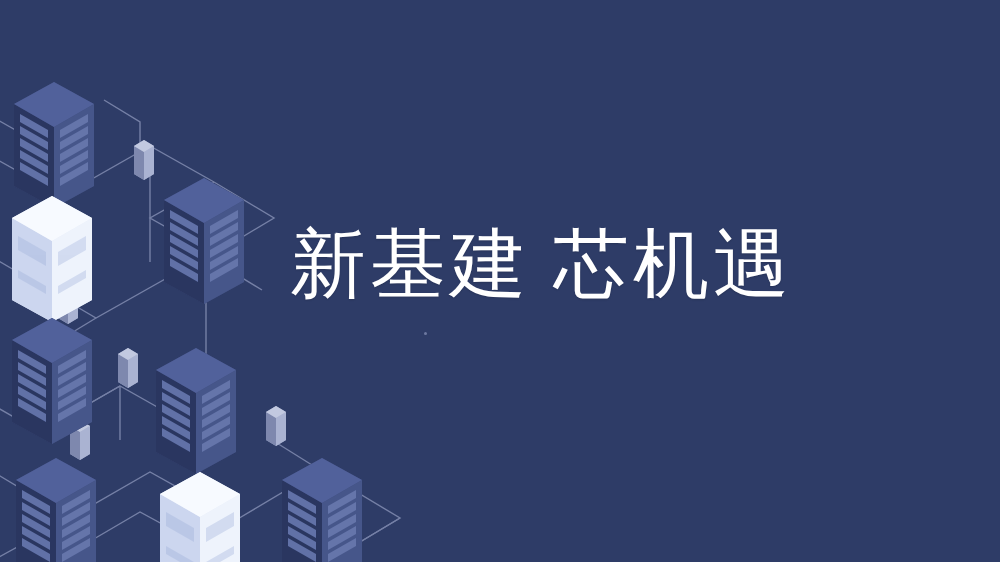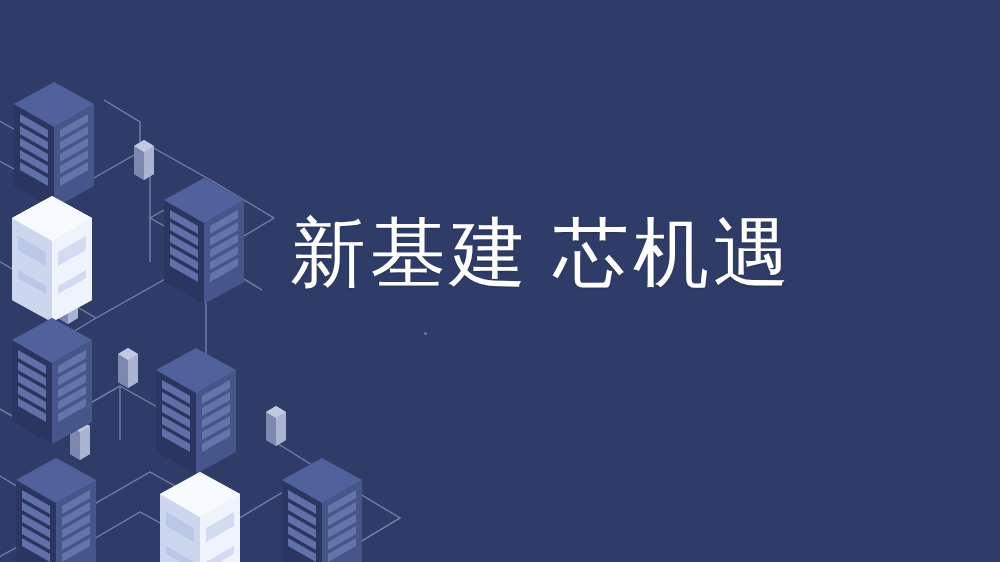--- a/index.html
+++ b/index.html
@@ -18,25 +18,25 @@
   #artwork {
     position: absolute;
     left: 0;
     top: 0;
     width: 1000px;
     height: 562px;
   }
   #title-block {
     position: absolute;
     left: 290px;
-    top: 184px;
+    top: 210px;
     width: 640px;
     height: 110px;
     display: flex;
-    align-items: flex-end;
+    align-items: center;
   }
   #slide-title {
     color: #ffffff;
     font-family: "Liberation Serif", serif;
     font-size: 76px;
     line-height: 1.05;
     letter-spacing: 4px;
     font-weight: 400;
     white-space: pre;
     text-shadow: 0 1px 2px rgba(0,0,0,0.15);

